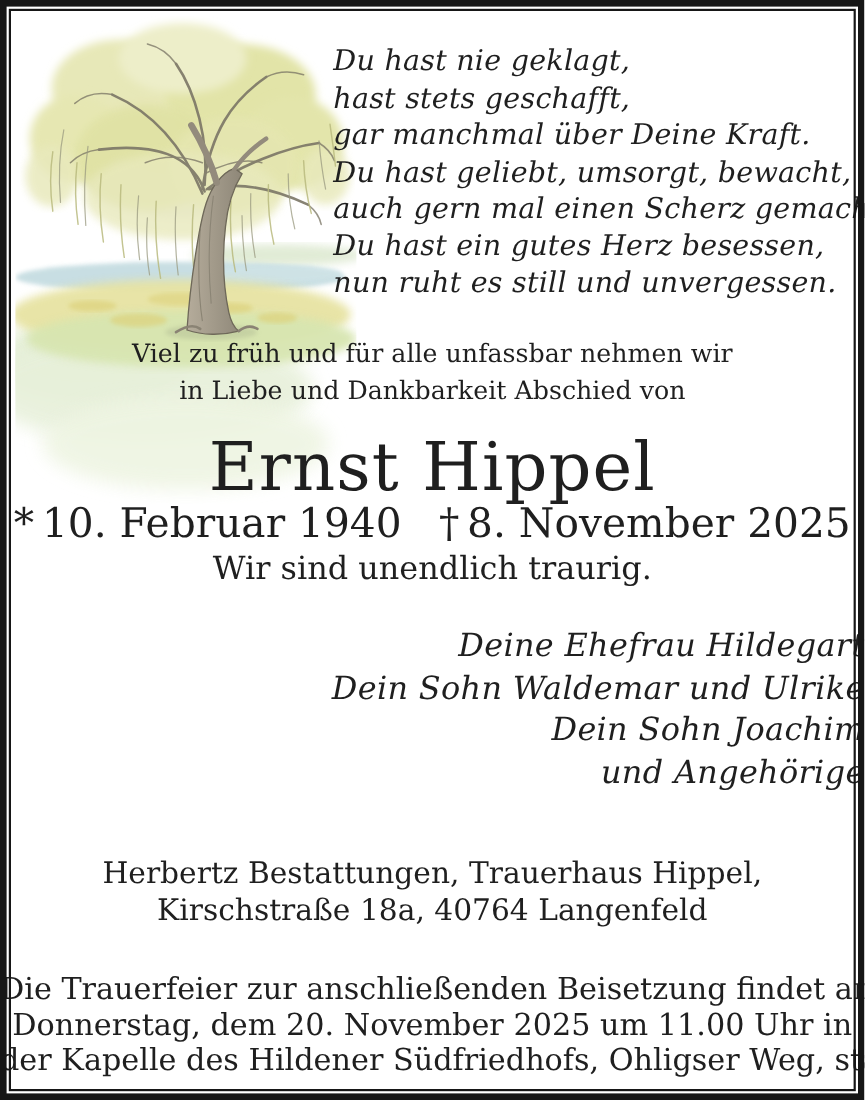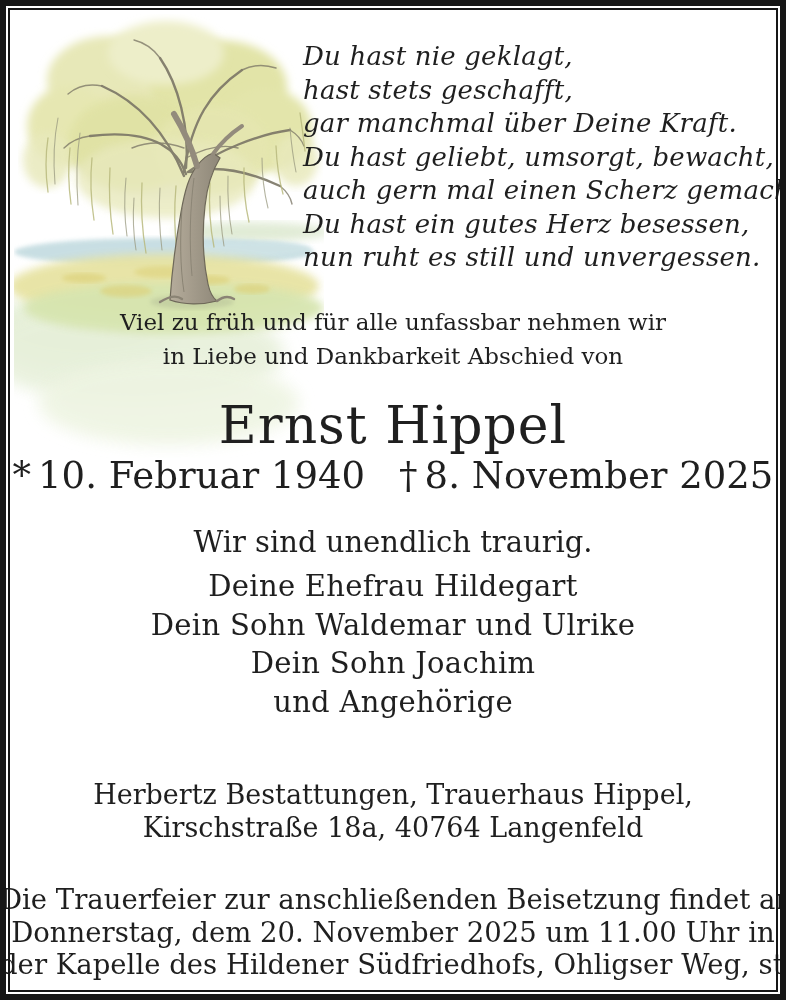--- a/index.html
+++ b/index.html
@@ -16,26 +16,26 @@
   .textlayer { position:absolute; inset:0; z-index:2;margin-top:11px; }
 
   .poem {
     position:absolute; left:303px; top:29px;
     font-style:italic; font-size:26px; line-height:33.5px;
     white-space:nowrap; letter-spacing:0.2px;
   }
   .centered { position:absolute; left:0; width:100%; text-align:center; white-space:nowrap; }
 
   .intro   { top:295px; font-size:23px; line-height:33.5px; }
-  .name    { top:381px; font-size:52px; line-height:66px; letter-spacing:1px; }
+  .name    { top:381px; font-size:61px; line-height:66px; letter-spacing:1px; }
   .dates   { top:450px; font-size:37px; line-height:30px; }
   .dates .birth { margin-right:34px; }
   .dates .sym { margin-right:7px; }
-  .grief   { top:514px; font-size:29px; }
-  .mourners{ top:556px; font-size:29px; line-height:38.5px; letter-spacing:0.3px; }
+  .grief   { top:488px; font-size:29px; }
+  .mourners{ top:556px; font-style:italic; font-size:29px; line-height:38.5px; letter-spacing:0.3px;text-align:right; }
   .funeral { top:767px; font-size:27px; line-height:33px; }
   .service { top:872px; font-size:27.5px; line-height:32.5px; }
 </style>
 </head>
 <body>
 
 <div class="page">
 
   <svg class="illustration" viewBox="0 0 310 450" aria-hidden="true">
     <defs>

